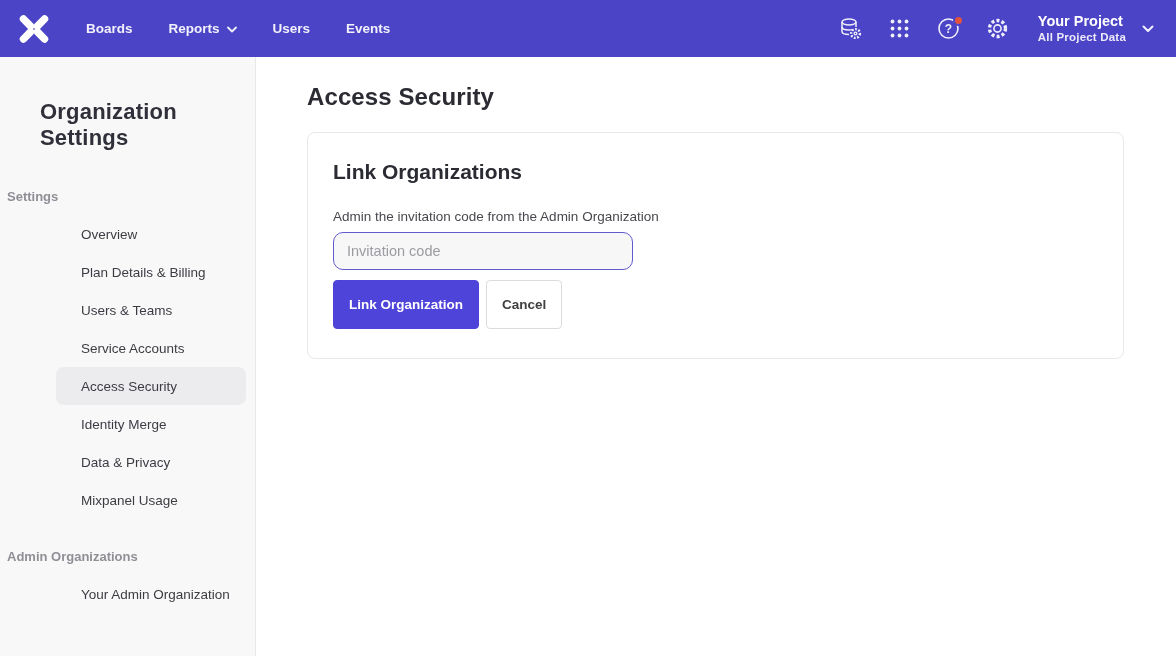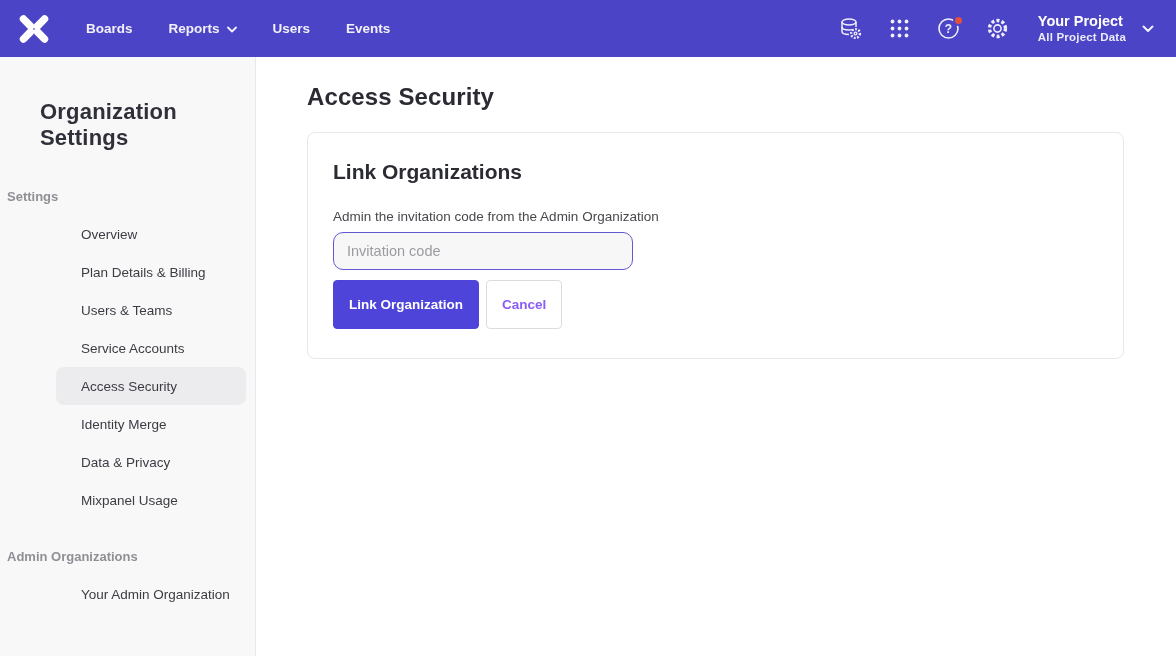--- a/index.html
+++ b/index.html
@@ -104,21 +104,21 @@
     font-family: "Liberation Sans", sans-serif; font-size: 14.5px; color: #0f172a;
     outline: none; display: block;
   }
   .code-input::placeholder { color: #9b9ba1; }
   .btn-row { margin-top: 10px; display: flex; align-items: center; gap: 7px; }
   .btn {
     border-radius: 4px; font-family: "Liberation Sans", sans-serif;
     font-size: 13.5px; font-weight: 600; padding: 16px 15px; cursor: pointer;
   }
   .btn-primary { background: #4f44d9; border: 1px solid #4f44d9; color: #ffffff; }
-  .btn-secondary { background: #ffffff; border: 1px solid #dcdce0; color: #8b5cf6; }
+  .btn-secondary { background: #ffffff; border: 1px solid #dcdce0; color: #404040; }
 </style>
 </head>
 <body>
 
 <div class="app">
 
   <div class="topbar">
     <div class="logo">
       <svg viewBox="0 0 32 30" width="32" height="30">
         <g stroke="#ffffff" stroke-width="7.5" stroke-linecap="round" fill="none">

